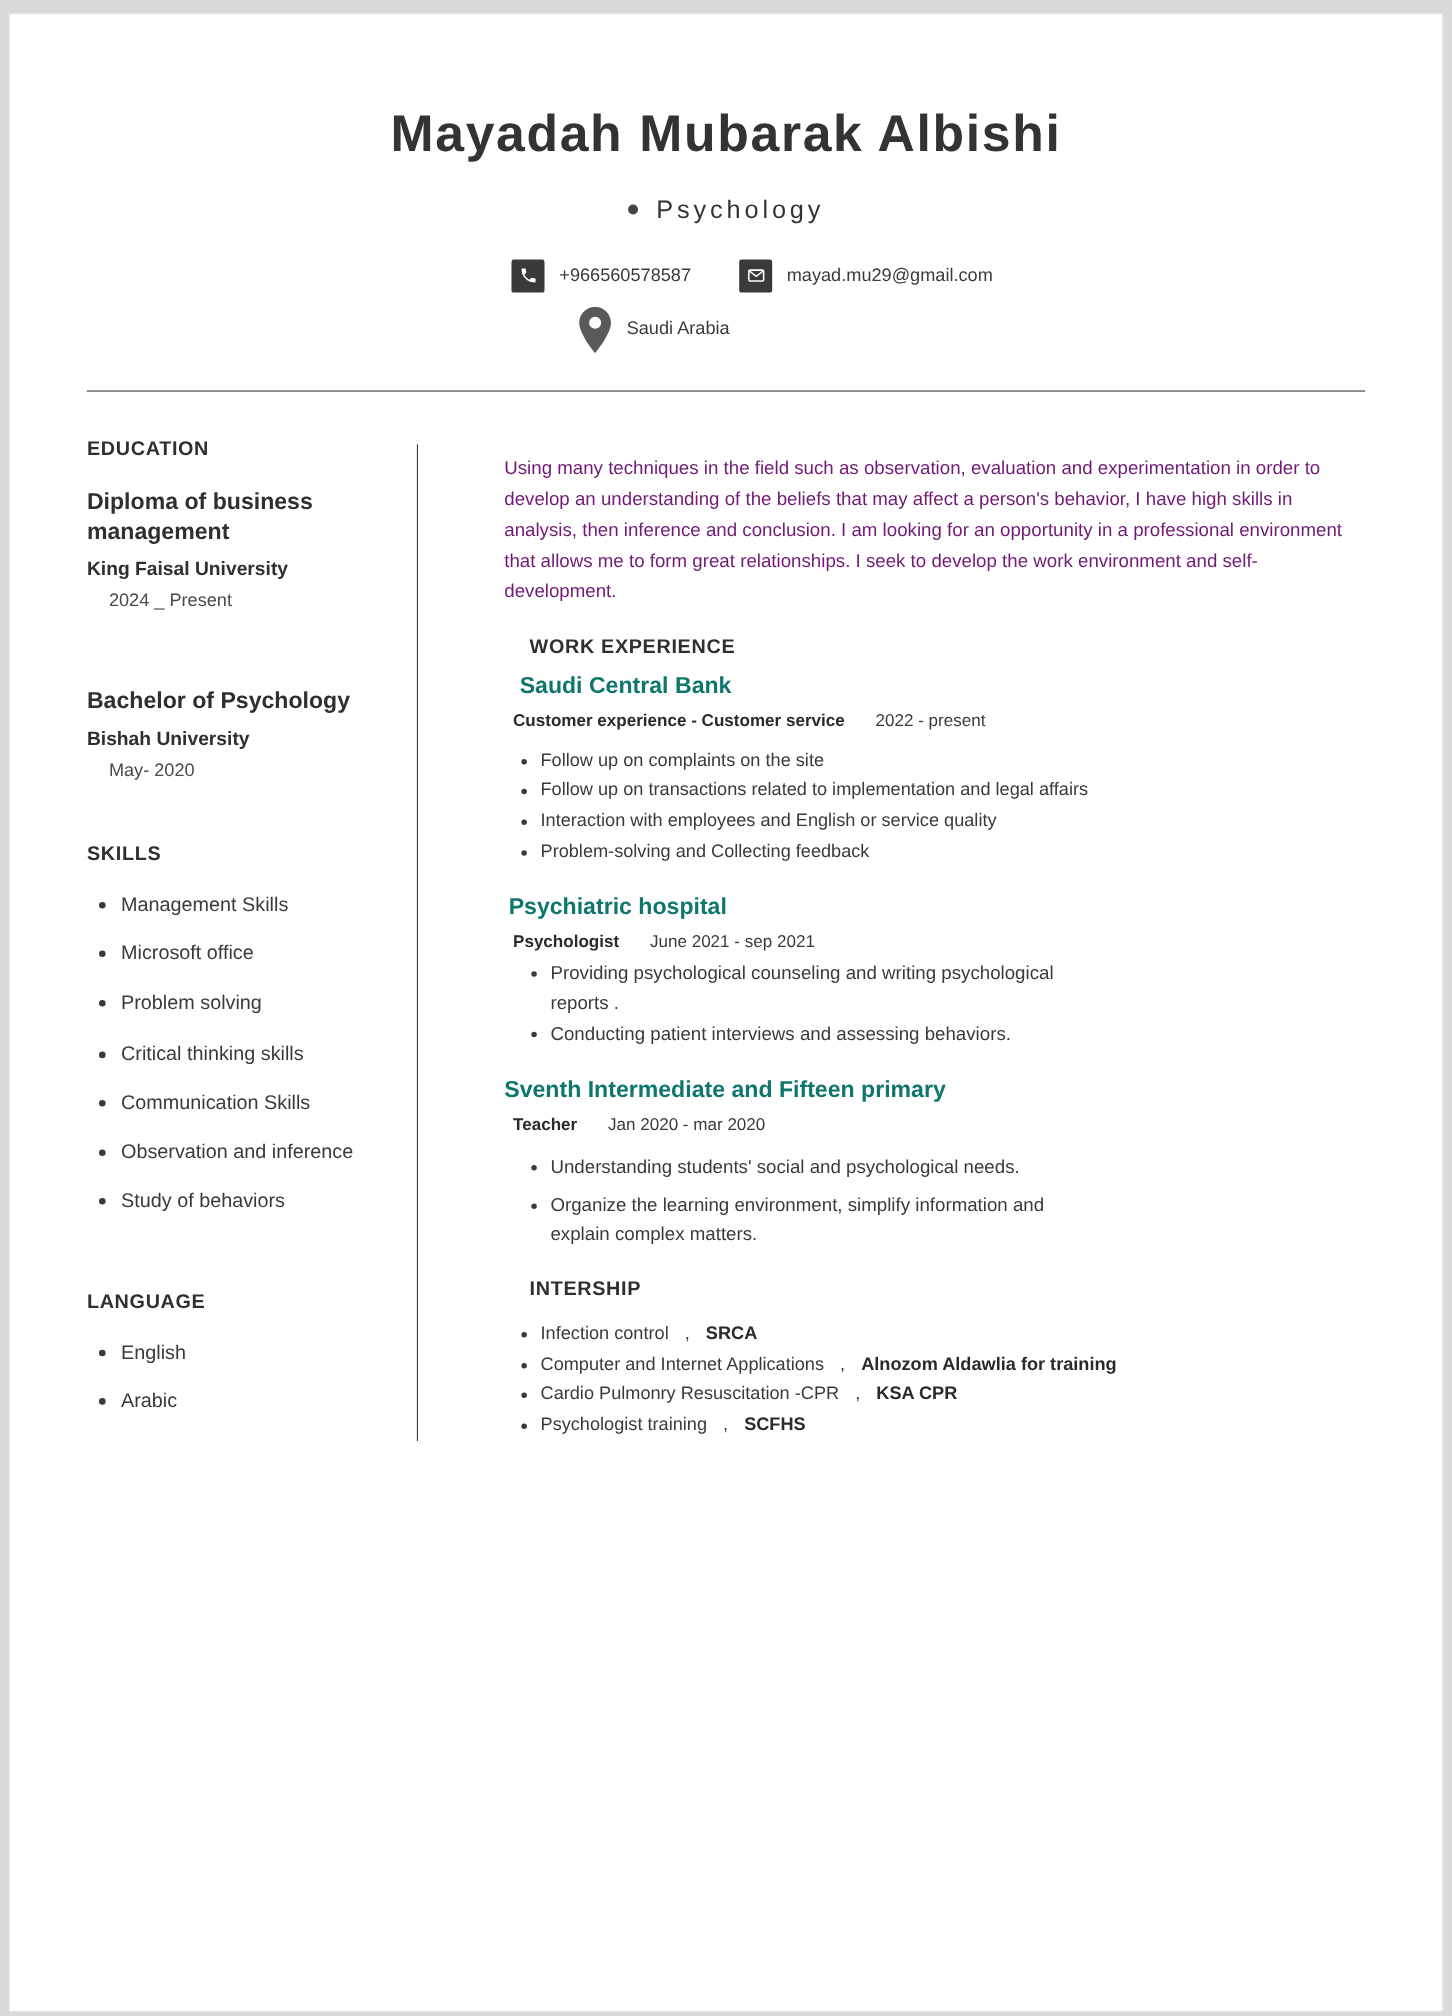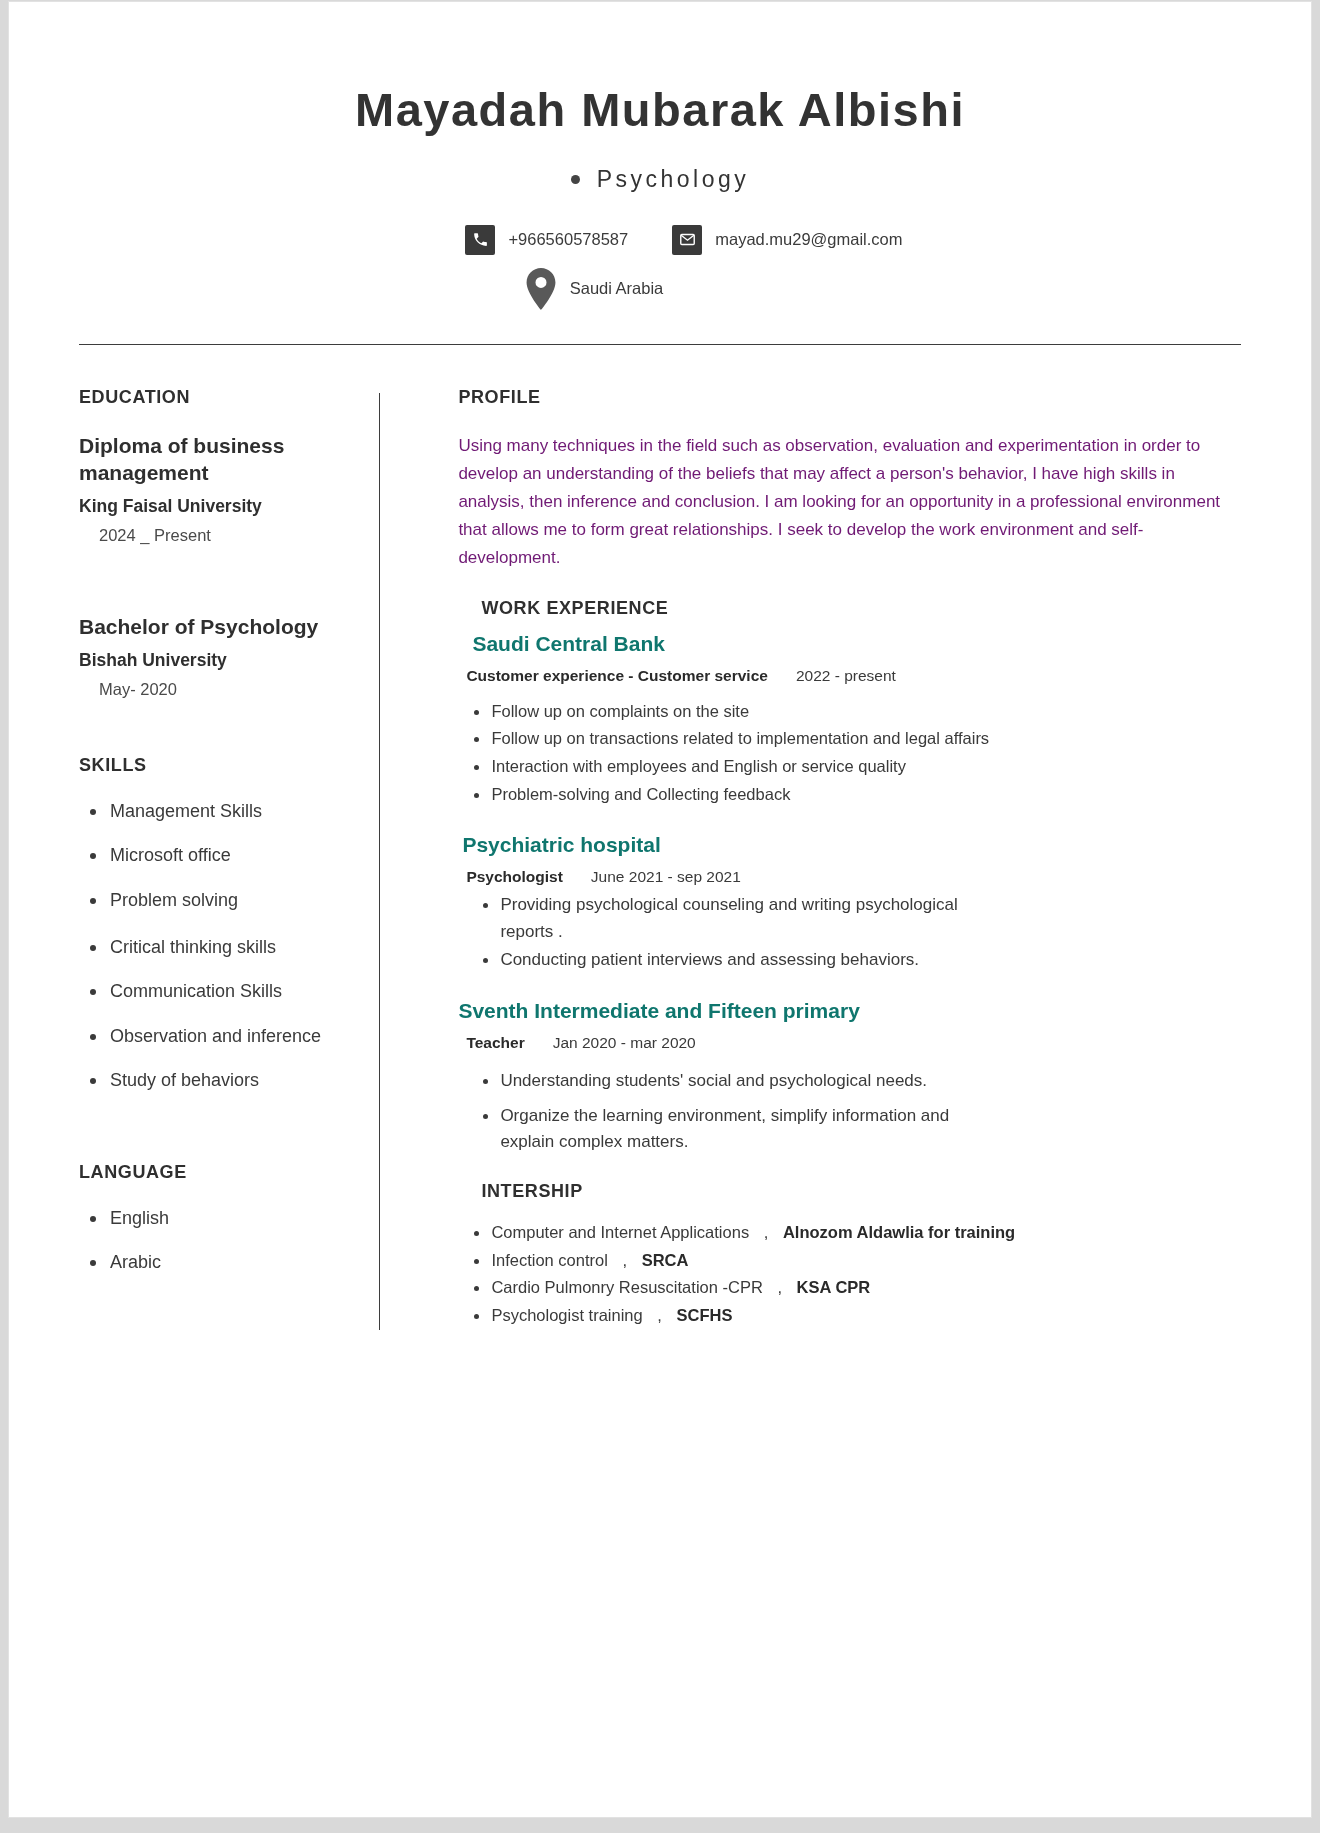--- a/index.html
+++ b/index.html
@@ -9,21 +9,21 @@
   }
   body {
     font-family: "Liberation Sans", sans-serif;
     width: 1320px;
     height: 1833px;
     overflow: hidden;
   }
   .page {
     position: absolute;
     left: 8px;
-    top: 1px;
+    top: 12px;
     width: 1304px;
     height: 1817px;
     background: #ffffff;
     box-sizing: border-box;
     border: 1px solid #e2e2e2;
   }
   .inner {
     position: absolute;
     left: 0;
     top: 0;
@@ -344,21 +344,20 @@
         <ul class="plain">
           <li>English</li>
           <li>Arabic</li>
         </ul>
       </div>
 
       <div class="vline"></div>
 
       <div class="col-right">
 
-        <h2 class="section">PROFILE</h2>
         <p class="profile-text">Using many techniques in the field such as observation, evaluation and experimentation in order to develop an understanding of the beliefs that may affect a person's behavior, I have high skills in analysis, then inference and conclusion. I am looking for an opportunity in a professional environment that allows me to form great relationships. I seek to develop the work environment and self-development.</p>
 
         <h2 class="section rt">WORK EXPERIENCE</h2>
 
         <div class="job">
           <div class="job-title">Saudi Central Bank</div>
           <div class="job-meta">
             <span class="job-role">Customer experience - Customer service</span>
             <span class="job-dates">2022 - present</span>
           </div>
@@ -391,28 +390,28 @@
           <ul class="bullets indented">
             <li style="max-width:510px;margin-bottom:8px">Understanding students' social and psychological needs.</li>
             <li style="max-width:470px">Organize the learning environment, simplify information and explain complex matters.</li>
           </ul>
         </div>
 
         <h2 class="section rt" style="margin-top:24px;margin-bottom:18px">INTERSHIP</h2>
 
         <ul class="bullets intern-list">
           <li>
+            <span>Infection control</span>
+            <span class="sep" style="margin:0 10px">,</span>
+            <span class="intern-org">SRCA</span>
+          </li>
+          <li>
             <span>Computer and Internet Applications</span>
             <span class="sep" style="margin:0 10px">,</span>
             <span class="intern-org">Alnozom Aldawlia for training</span>
-          </li>
-          <li>
-            <span>Infection control</span>
-            <span class="sep" style="margin:0 10px">,</span>
-            <span class="intern-org">SRCA</span>
           </li>
           <li>
             <span>Cardio Pulmonry Resuscitation -CPR</span>
             <span class="sep" style="margin:0 10px">,</span>
             <span class="intern-org">KSA CPR</span>
           </li>
           <li>
             <span>Psychologist training</span>
             <span class="sep" style="margin:0 10px">,</span>
             <span class="intern-org">SCFHS</span>

